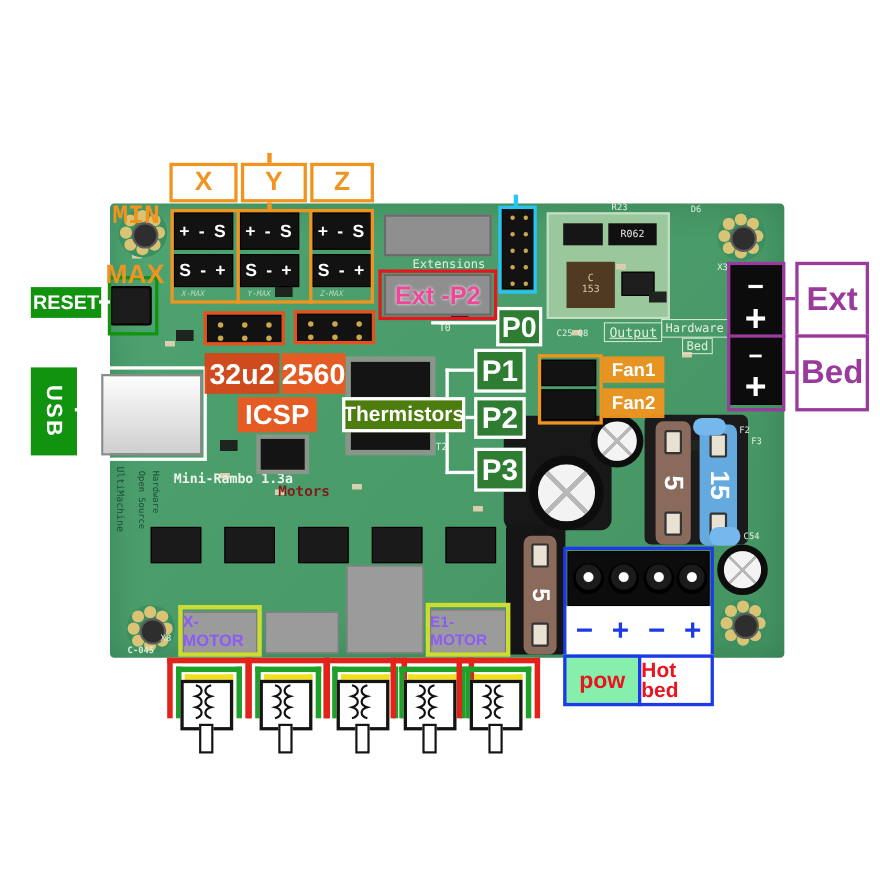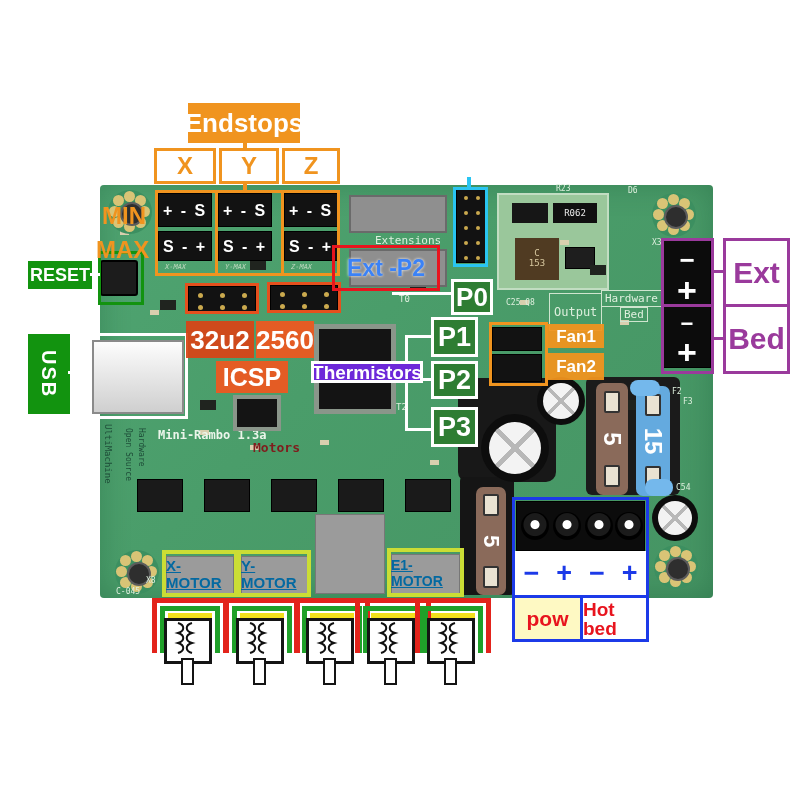--- a/index.html
+++ b/index.html
@@ -21,22 +21,22 @@
   .cap{position:absolute;border-radius:50%;background:#0d0d0d;}
   .cap .top{position:absolute;border-radius:50%;
      background:linear-gradient(45deg,transparent 47%,#b8b8b8 47%,#b8b8b8 53%,transparent 53%),
                 linear-gradient(-45deg,transparent 47%,#b8b8b8 47%,#b8b8b8 53%,transparent 53%),#f3f3f3;}
   .fuse{position:absolute;border-radius:7px;display:flex;align-items:center;justify-content:center;}
   .fuse span{transform:rotate(90deg);color:#fff;font-weight:bold;font-family:"Liberation Sans",sans-serif;}
   .fuse .slot{position:absolute;left:50%;transform:translateX(-50%);width:12px;height:18px;background:#e9e2d2;border:2px solid #333;border-radius:2px;}
   .wire{position:absolute;border-style:solid;border-bottom:none;background:transparent;}
   .motorbody{position:absolute;width:42px;height:40px;background:#fff;border:3px solid #141414;z-index:3;}
   .shaft{position:absolute;width:9px;height:23px;background:#fff;border:2px solid #141414;z-index:3;}
-  .mlabel{position:absolute;box-sizing:border-box;border:4px solid #cbdd35;color:#0369a1;font-weight:bold;
-          font-family:"Liberation Sans",sans-serif;display:flex;justify-content:center;z-index:4;text-decoration:underline;}
+  .mlabel{position:absolute;box-sizing:border-box;border:4px solid #cbdd35;color:#8b5cf6;font-weight:bold;
+          font-family:"Liberation Sans",sans-serif;display:flex;justify-content:center;z-index:4;}
   .pindots2x5{position:absolute;left:7px;top:6px;width:4px;height:4px;border-radius:50%;background:#caa94e;
     box-shadow:12px 0 0 #caa94e,0 15px 0 #caa94e,12px 15px 0 #caa94e,0 30px 0 #caa94e,12px 30px 0 #caa94e,
                0 45px 0 #caa94e,12px 45px 0 #caa94e,0 60px 0 #caa94e,12px 60px 0 #caa94e;}
   .pindots3x2{position:absolute;left:9px;top:6px;width:5px;height:5px;border-radius:50%;background:#caa94e;
     box-shadow:22px 0 0 #caa94e,44px 0 0 #caa94e,0 12px 0 #caa94e,22px 12px 0 #caa94e,44px 12px 0 #caa94e;}
   .termcircle{position:absolute;width:28px;height:28px;border-radius:50%;
     background:radial-gradient(circle at 50% 45%,#ffffff 0 4px,#1b1b1b 5px 11px,#000 12px);}
 </style>
 </head>
 <body>
@@ -83,30 +83,30 @@
     </div>
   <div class="hole" style="left:115px;top:550px;">
       <div class="bgc"></div>
       <div class="dot"></div>
       <div class="ctr"></div>
     </div>
 
   <span class="silk" style="left:158px;top:428px;font-size:12px;font-weight:bold;color:#eaf5ea;">Mini-Rambo 1.3a</span>
   <span class="silk" style="left:253px;top:440px;font-size:13px;font-weight:bold;color:#7f1d1d;">Motors</span>
   <span class="silk" style="left:375px;top:234px;font-size:11px;">Extensions</span>
-  <span class="silk" style="left:549px;top:293px;font-size:12px;border:1px solid #cfe5cf;padding:11px 4px;">Output</span>
+  <span class="silk" style="left:549px;top:293px;font-size:12px;border:1px solid #cfe5cf;padding:1px 4px;text-decoration:underline;">Output</span>
   <span class="silk" style="left:601px;top:290px;font-size:11px;border:1px solid #cfe5cf;padding:1px 3px;">Hardware</span>
   <span class="silk" style="left:620px;top:307px;font-size:11px;border:1px solid #cfe5cf;padding:0 3px;">Bed</span>
   <span class="silk" style="left:399px;top:294px;font-size:9px;">T0</span>
   <span class="silk" style="left:396px;top:402px;font-size:9px;">T2</span>
   <span class="silk" style="left:556px;top:184px;font-size:8px;">R23</span>
   <span class="silk" style="left:628px;top:186px;font-size:8px;">D6</span>
   <span class="silk" style="left:652px;top:238px;font-size:8px;">X3</span>
   <span class="silk" style="left:146px;top:576px;font-size:8px;">X8</span>
-  <span class="silk" style="left:116px;top:587px;font-size:8px;">C-045</span>
+  <span class="silk" style="left:116px;top:587px;font-size:8px;font-weight:bold;">C-045</span>
   <span class="silk" style="left:506px;top:298px;font-size:8px;">C25 Q8</span>
   <span class="silk" style="left:676px;top:483px;font-size:8px;">C54</span>
   <span class="silk" style="left:672px;top:387px;font-size:8px;">F2</span>
   <span class="silk" style="left:683px;top:397px;font-size:8px;">F3</span>
   <span class="silk vtext" style="left:103px;top:424px;font-size:9px;color:#1e4d38;">UltiMachine</span>
   <span class="silk vtext" style="left:124px;top:428px;font-size:8px;color:#1e4d38;">Open Source</span>
   <span class="silk vtext" style="left:137px;top:428px;font-size:8px;color:#1e4d38;">Hardware</span>
 
   <div class="abs conn-black" style="left:158px;top:193px;width:54px;height:34px;">
     <span class="pinrow" style="top:8px;font-size:16px;">+ - S</span>
@@ -206,39 +206,36 @@
   <div class="abs" style="left:271px;top:479px;width:46px;height:33px;background:#1a1a1a;border:1px solid #000;"></div>
   <div class="abs" style="left:338px;top:479px;width:46px;height:33px;background:#1a1a1a;border:1px solid #000;"></div>
   <div class="abs" style="left:405px;top:479px;width:46px;height:33px;background:#1a1a1a;border:1px solid #000;"></div>
 
   <div class="abs" style="left:166px;top:556px;width:68px;height:38px;background:#9b9b9b;border:1px solid #777;"></div>
   <div class="abs" style="left:241px;top:556px;width:67px;height:38px;background:#9b9b9b;border:1px solid #777;"></div>
   <div class="abs" style="left:315px;top:514px;width:70px;height:80px;background:#9b9b9b;border:1px solid #777;"></div>
   <div class="abs" style="left:391px;top:554px;width:69px;height:40px;background:#9b9b9b;border:1px solid #777;"></div>
 
   <div class="abs" style="left:243px;top:139px;width:4px;height:53px;background:#F0941F;z-index:4;"></div>
-  <div class="lbl" style="left:188px;top:103px;width:112px;height:40px;background:#F0941F;color:#fff;font-size:26px;z-index:5;">
-    <span>Endstops</span>
-    </div>
 
   <div class="lbl" style="left:154px;top:148px;width:62px;height:36px;background:#fff;border:3px solid #F0941F;color:#F0941F;font-size:24px;z-index:5;">
     <span>X</span>
     </div>
   <div class="lbl" style="left:219px;top:148px;width:60px;height:36px;background:#fff;border:3px solid #F0941F;color:#F0941F;font-size:24px;z-index:5;">
     <span>Y</span>
     </div>
   <div class="lbl" style="left:282px;top:148px;width:58px;height:36px;background:#fff;border:3px solid #F0941F;color:#F0941F;font-size:24px;z-index:5;">
     <span>Z</span>
     </div>
 
   <div class="abs" style="left:155px;top:190px;width:185px;height:86px;border:3px solid #F0941F;z-index:4;"></div>
   <div class="abs" style="left:215px;top:190px;width:3px;height:86px;background:#F0941F;z-index:4;"></div>
   <div class="abs" style="left:281px;top:190px;width:3px;height:86px;background:#F0941F;z-index:4;"></div>
 
-  <span class="abs" style="left:102px;top:202px;color:#F0941F;font-weight:bold;font-size:24px;z-index:5;">MIN</span>
+  <span class="abs" style="left:102px;top:184px;color:#F0941F;font-weight:bold;font-size:24px;z-index:5;font-family:Liberation Mono, monospace;">MIN</span>
   <span class="abs" style="left:96px;top:236px;color:#F0941F;font-weight:bold;font-size:24px;z-index:5;">MAX</span>
 
   <div class="lbl" style="left:28px;top:261px;width:64px;height:28px;background:#12930F;color:#fff;font-size:18px;z-index:5;">
     <span>RESET</span>
     </div>
   <div class="abs" style="left:90px;top:273px;width:10px;height:3px;background:#fff;z-index:5;"></div>
   <div class="abs" style="left:98px;top:251px;width:46px;height:54px;border:3px solid #12930F;z-index:4;"></div>
 
   <div class="lbl" style="left:28px;top:334px;width:42px;height:80px;background:#12930F;color:#fff;font-size:20px;z-index:5;">
     <span class="vtext" style="letter-spacing:2px;">USB</span>
@@ -252,21 +249,21 @@
   <div class="lbl" style="left:186px;top:321px;width:68px;height:37px;background:rgba(217,68,22,.93);color:#fff;font-size:26px;z-index:5;">
     <span>32u2</span>
     </div>
   <div class="lbl" style="left:256px;top:321px;width:58px;height:37px;background:rgba(240,87,31,.93);color:#fff;font-size:26px;z-index:5;">
     <span>2560</span>
     </div>
   <div class="lbl" style="left:216px;top:361px;width:72px;height:32px;background:rgba(240,87,31,.93);color:#fff;font-size:25px;z-index:5;">
     <span>ICSP</span>
     </div>
 
-  <div class="lbl" style="left:311px;top:361px;width:112px;height:22px;background:#6d28d9;border:3px solid #fff;color:#fff;font-size:19px;z-index:5;">
+  <div class="lbl" style="left:311px;top:361px;width:112px;height:32px;background:#4d7c0f;border:3px solid #fff;color:#fff;font-size:19px;z-index:5;">
     <span>Thermistors</span>
     </div>
 
   <div class="lbl" style="left:451px;top:279px;width:42px;height:36px;background:#2E7D33;border:3px solid #fff;color:#fff;font-size:26px;z-index:5;">
     <span>P0</span>
     </div>
   <div class="lbl" style="left:431px;top:317px;width:47px;height:40px;background:#2E7D33;border:3px solid #fff;color:#fff;font-size:27px;z-index:5;">
     <span>P1</span>
     </div>
   <div class="lbl" style="left:431px;top:361px;width:47px;height:38px;background:#2E7D33;border:3px solid #fff;color:#fff;font-size:27px;z-index:5;">
@@ -278,21 +275,21 @@
 
   <div class="abs" style="left:392px;top:292px;width:60px;height:3px;background:#fff;z-index:4;"></div>
   <div class="abs" style="left:405px;top:335px;width:3px;height:96px;background:#fff;z-index:4;"></div>
   <div class="abs" style="left:405px;top:335px;width:28px;height:3px;background:#fff;z-index:4;"></div>
   <div class="abs" style="left:405px;top:428px;width:28px;height:3px;background:#fff;z-index:4;"></div>
   <div class="abs" style="left:423px;top:378px;width:9px;height:3px;background:#fff;z-index:4;"></div>
 
   <div class="abs" style="left:467px;top:177px;width:4px;height:12px;background:#29C5F2;z-index:4;"></div>
   <div class="abs" style="left:453px;top:187px;width:35px;height:80px;border:3px solid #29C5F2;z-index:4;"></div>
 
-  <div class="lbl" style="left:332px;top:245px;width:108px;height:46px;border:3px solid #E8141E;color:#3b82f6;font-size:23px;z-index:5;text-shadow:0 0 3px #fff;">
+  <div class="lbl" style="left:344px;top:245px;width:108px;height:46px;border:3px solid #E8141E;color:#ec4899;font-size:23px;z-index:5;text-shadow:0 0 3px #fff;">
     <span>Ext -P2</span>
     </div>
 
   <div class="abs" style="left:489px;top:322px;width:59px;height:64px;border:3px solid #F0941F;z-index:4;"></div>
   <div class="lbl" style="left:548px;top:324px;width:56px;height:24px;background:rgba(240,148,31,.95);color:#fff;font-size:17px;z-index:5;">
     <span>Fan1</span>
     </div>
   <div class="lbl" style="left:548px;top:353px;width:56px;height:27px;background:rgba(240,148,31,.95);color:#fff;font-size:17px;z-index:5;">
     <span>Fan2</span>
     </div>
@@ -308,32 +305,29 @@
     <span>Bed</span>
     </div>
 
   <div class="abs" style="left:512px;top:497px;width:137px;height:98px;border:3px solid #1C3AE8;z-index:4;"></div>
   <div class="abs" style="left:515px;top:551px;width:131px;height:44px;background:#fff;display:flex;align-items:center;justify-content:space-around;z-index:4;color:#1C3AE8;font-weight:bold;font-size:27px;font-family:'Liberation Sans',sans-serif;">
     <span>−</span>
     <span>+</span>
     <span>−</span>
     <span>+</span>
   </div>
-  <div class="lbl" style="left:512px;top:595px;width:71px;height:47px;background:#fef9c3;border:3px solid #1C3AE8;color:#E8141E;font-size:21px;z-index:5;">
+  <div class="lbl" style="left:512px;top:595px;width:71px;height:47px;background:#86efac;border:3px solid #1C3AE8;color:#E8141E;font-size:21px;z-index:5;">
     <span>pow</span>
     </div>
   <div class="lbl" style="left:580px;top:595px;width:69px;height:47px;background:#fff;border:3px solid #1C3AE8;color:#E8141E;font-size:19px;z-index:5;">
     <span>Hot bed</span>
     </div>
 
   <div class="mlabel" style="left:162px;top:550px;width:76px;height:47px;align-items:center;font-size:15px;">
     <span>X-MOTOR</span>
-    </div>
-  <div class="mlabel" style="left:237px;top:550px;width:74px;height:47px;align-items:center;font-size:15px;">
-    <span>Y-MOTOR</span>
     </div>
   <div class="mlabel" style="left:387px;top:548px;width:77px;height:49px;align-items:center;font-size:14px;">
     <span>E1-MOTOR</span>
     </div>
 
   <div class="wire" style="left:152px;top:598px;width:66px;height:50px;border-width:5px;border-color:#E3231B;"></div>
   <div class="wire" style="left:160px;top:606px;width:50px;height:42px;border-width:5px;border-color:#1FA029;"></div>
   <div class="wire" style="left:168px;top:613px;width:34px;height:35px;border-width:5px;border-color:#F2E01C;"></div>
   <div class="wire" style="left:176px;top:620px;width:18px;height:28px;border-width:5px;border-color:#1F80D6;"></div>
   <div class="motorbody" style="left:164px;top:618px;">

